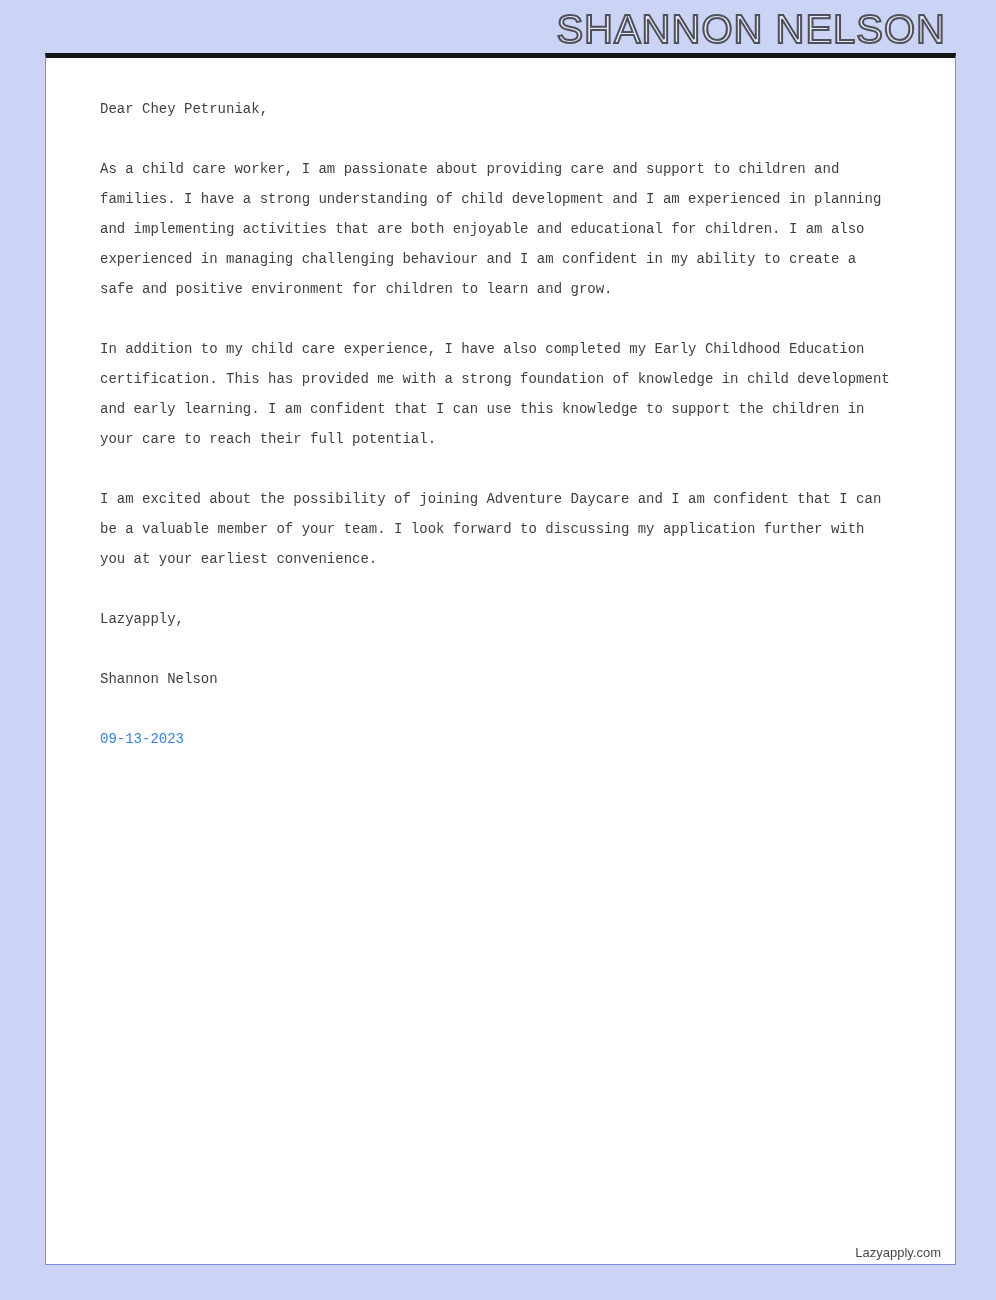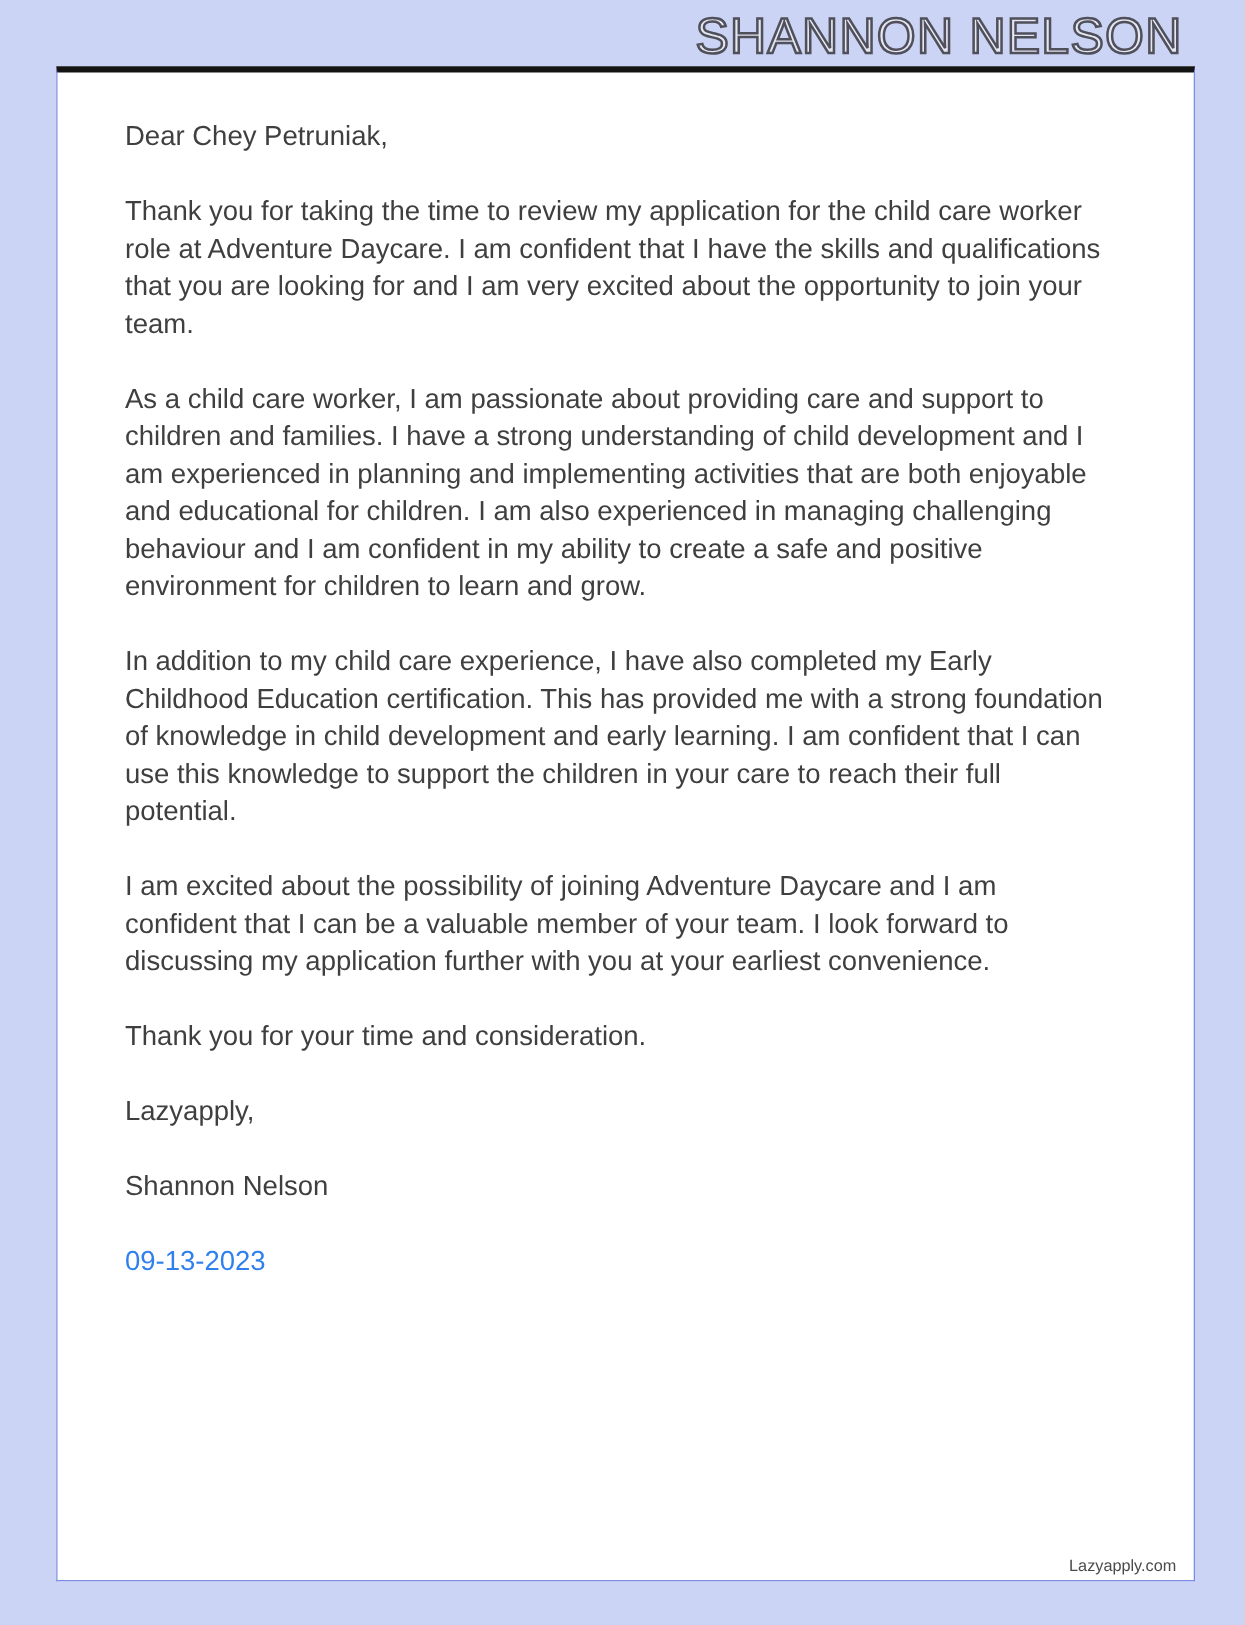--- a/index.html
+++ b/index.html
@@ -43,23 +43,24 @@
     width: 911px;
     height: 1212px;
     background: #ffffff;
     border: 1px solid #7c8ce0;
     border-top: 5px solid #141414;
     padding: 36px 60px 0 54px;
   }
 
   .letter {
     width: 790px;
-    font-size: 22px;
+    font-size: 14px;
     line-height: 30px;
     color: #3f3f3f;
+    font-family: Liberation Mono, monospace;
   }
 
   .letter p {
     margin: 0 0 30px 0;
   }
 
   .salutation { margin-bottom: 30px; }
 
   .date {
     color: #2f80ed;
@@ -80,29 +81,27 @@
 
 <div class="header">
   <div class="header-name">SHANNON NELSON</div>
 </div>
 
 <div class="page">
   <div class="letter">
 
     <p class="salutation">Dear Chey Petruniak,</p>
 
-    <p>Thank you for taking the time to review my application for the child care worker role at Adventure Daycare. I am confident that I have the skills and qualifications that you are looking for and I am very excited about the opportunity to join your team.</p>
 
     <p>As a child care worker, I am passionate about providing care and support to children and families. I have a strong understanding of child development and I am experienced in planning and implementing activities that are both enjoyable and educational for children. I am also experienced in managing challenging behaviour and I am confident in my ability to create a safe and positive environment for children to learn and grow.</p>
 
     <p>In addition to my child care experience, I have also completed my Early Childhood Education certification. This has provided me with a strong foundation of knowledge in child development and early learning. I am confident that I can use this knowledge to support the children in your care to reach their full potential.</p>
 
     <p>I am excited about the possibility of joining Adventure Daycare and I am confident that I can be a valuable member of your team. I look forward to discussing my application further with you at your earliest convenience.</p>
 
-    <p>Thank you for your time and consideration.</p>
 
     <p>Lazyapply,</p>
 
     <p>Shannon Nelson</p>
 
     <p class="date">09-13-2023</p>
 
   </div>
 
   <div class="footer">Lazyapply.com</div>

